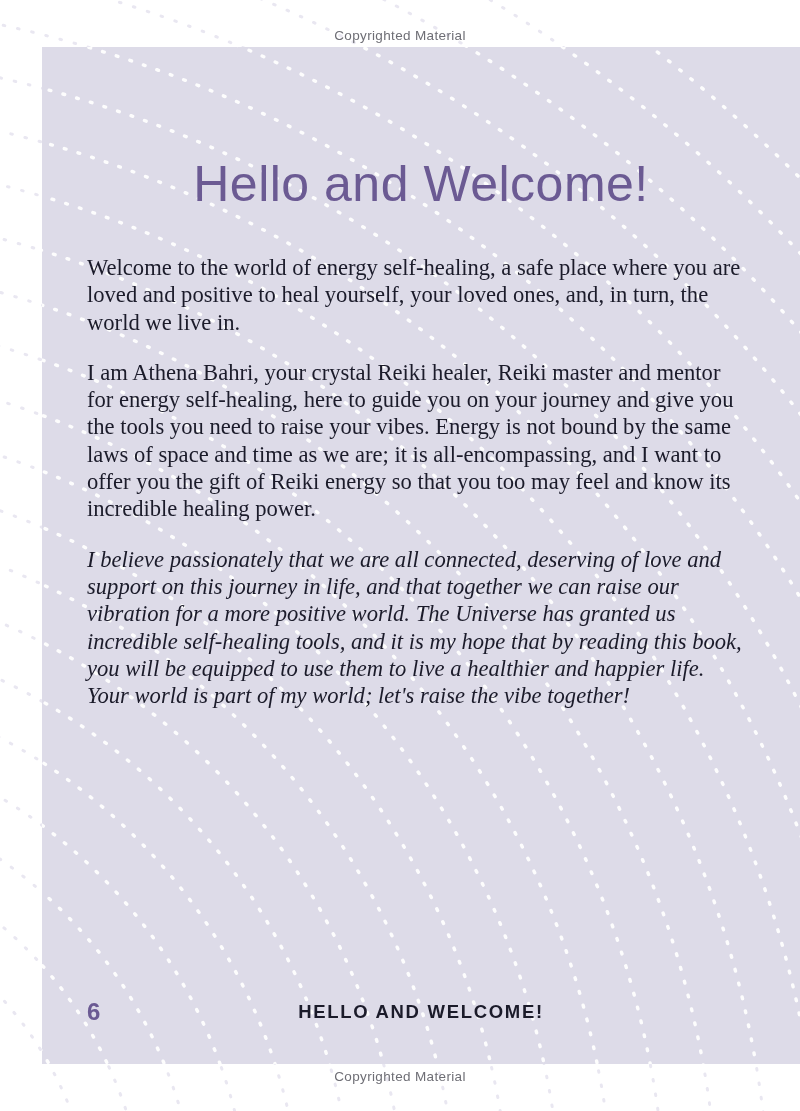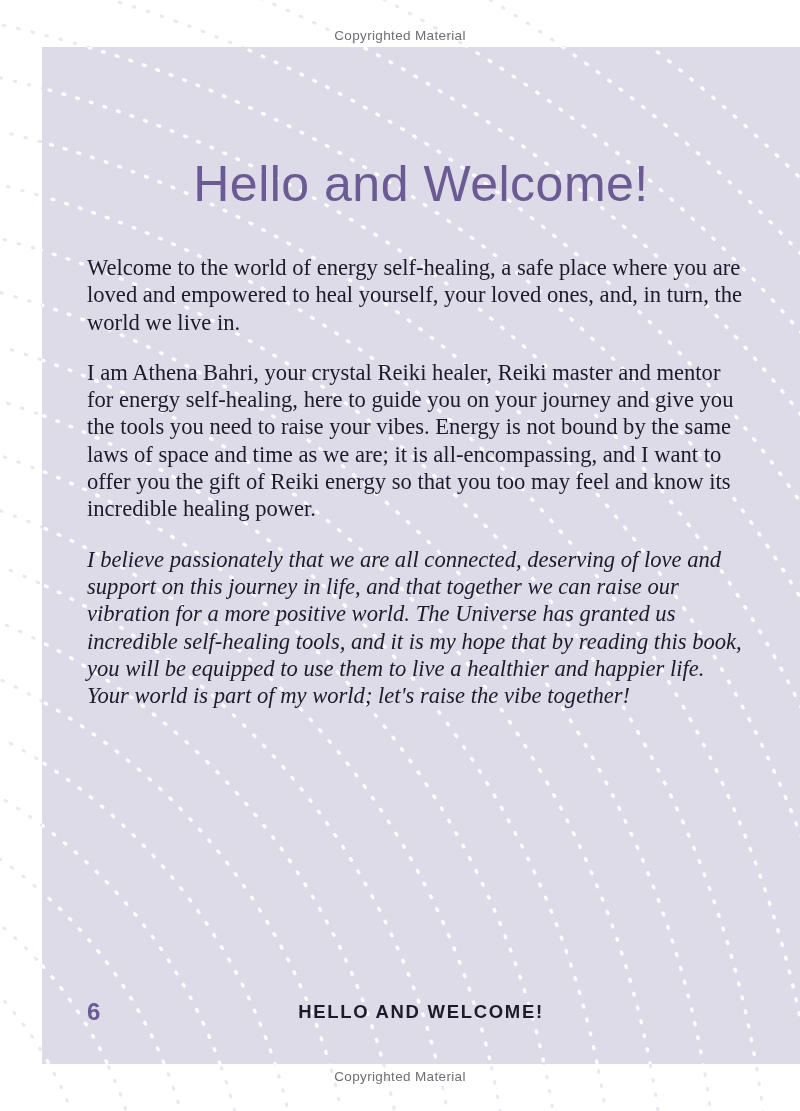--- a/index.html
+++ b/index.html
@@ -202,21 +202,21 @@
           <circle cx="-265" cy="1240" r="1504"></circle>
         </g>
       </svg>
     </div>
 
     <div class="panel-content">
 
       <h1 class="page-title">Hello and Welcome!</h1>
 
       <div class="body-copy">
-        <p>Welcome to the world of energy self-healing, a safe place where you are loved and empowered to heal yourself, your loved ones, and, in turn, the world we live in.</p>
+        <p>Welcome to the world of energy self-healing, a safe place where you are loved and positive to heal yourself, your loved ones, and, in turn, the world we live in.</p>
         <p>I am Athena Bahri, your crystal Reiki healer, Reiki master and mentor for energy self-healing, here to guide you on your journey and give you the tools you need to raise your vibes. Energy is not bound by the same laws of space and time as we are; it is all-encompassing, and I want to offer you the gift of Reiki energy so that you too may feel and know its incredible healing power.</p>
         <p>I believe passionately that we are all connected, deserving of love and support on this journey in life, and that together we can raise our vibration for a more positive world. The Universe has granted us incredible self-healing tools, and it is my hope that by reading this book, you will be equipped to use them to live a healthier and happier life. Your world is part of my world; let's raise the vibe together!</p>
       </div>
 
       <div class="footer">
         <span class="folio">6</span>
         <span class="running-head">HELLO AND WELCOME!</span>
       </div>
 
     </div>

